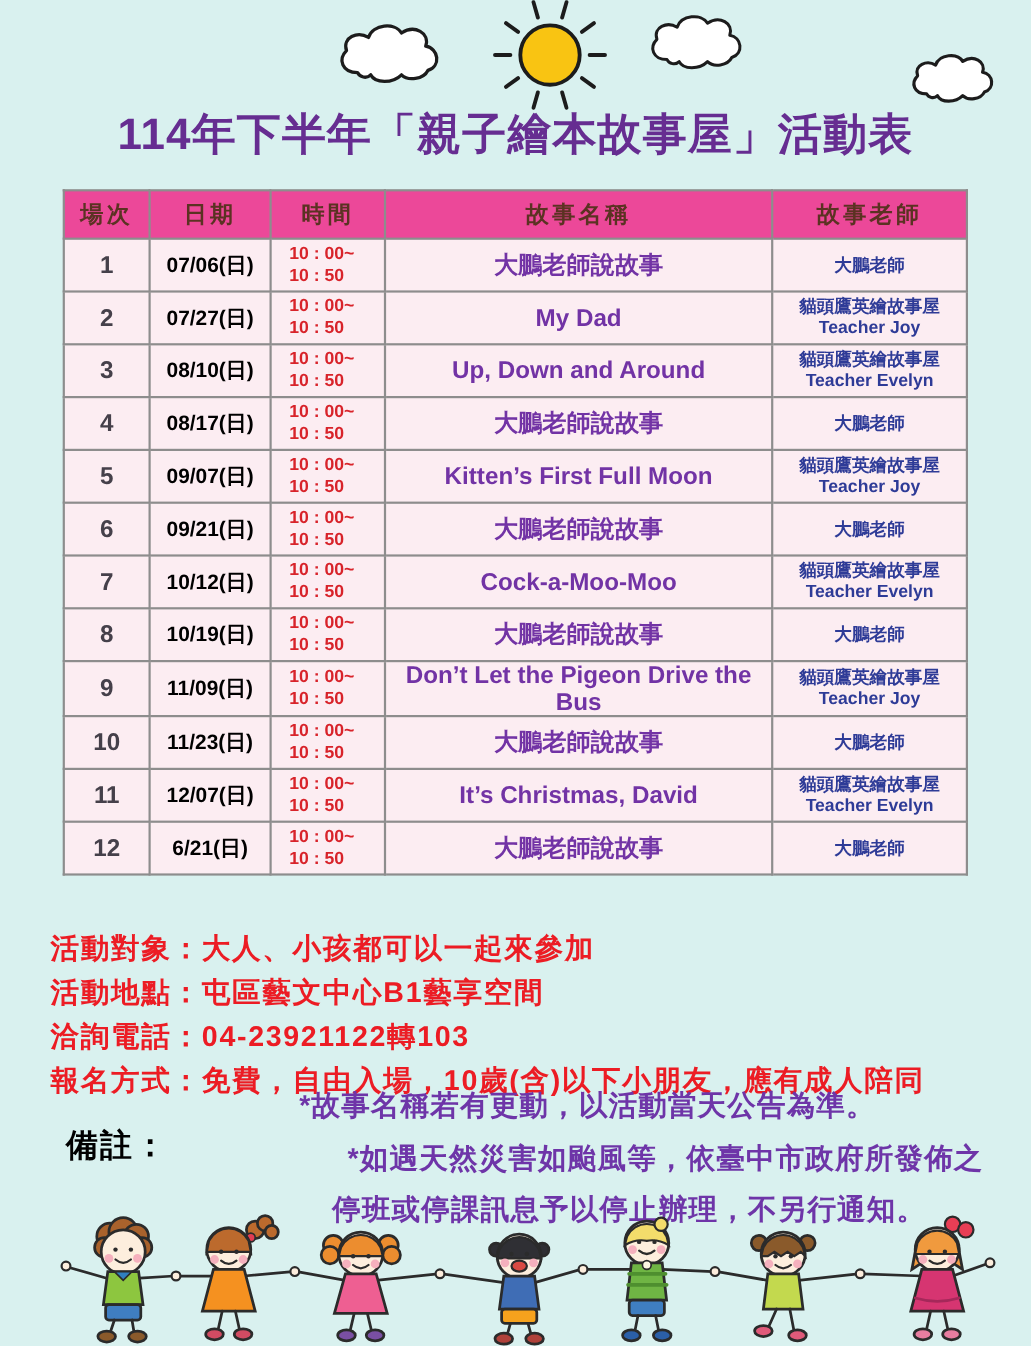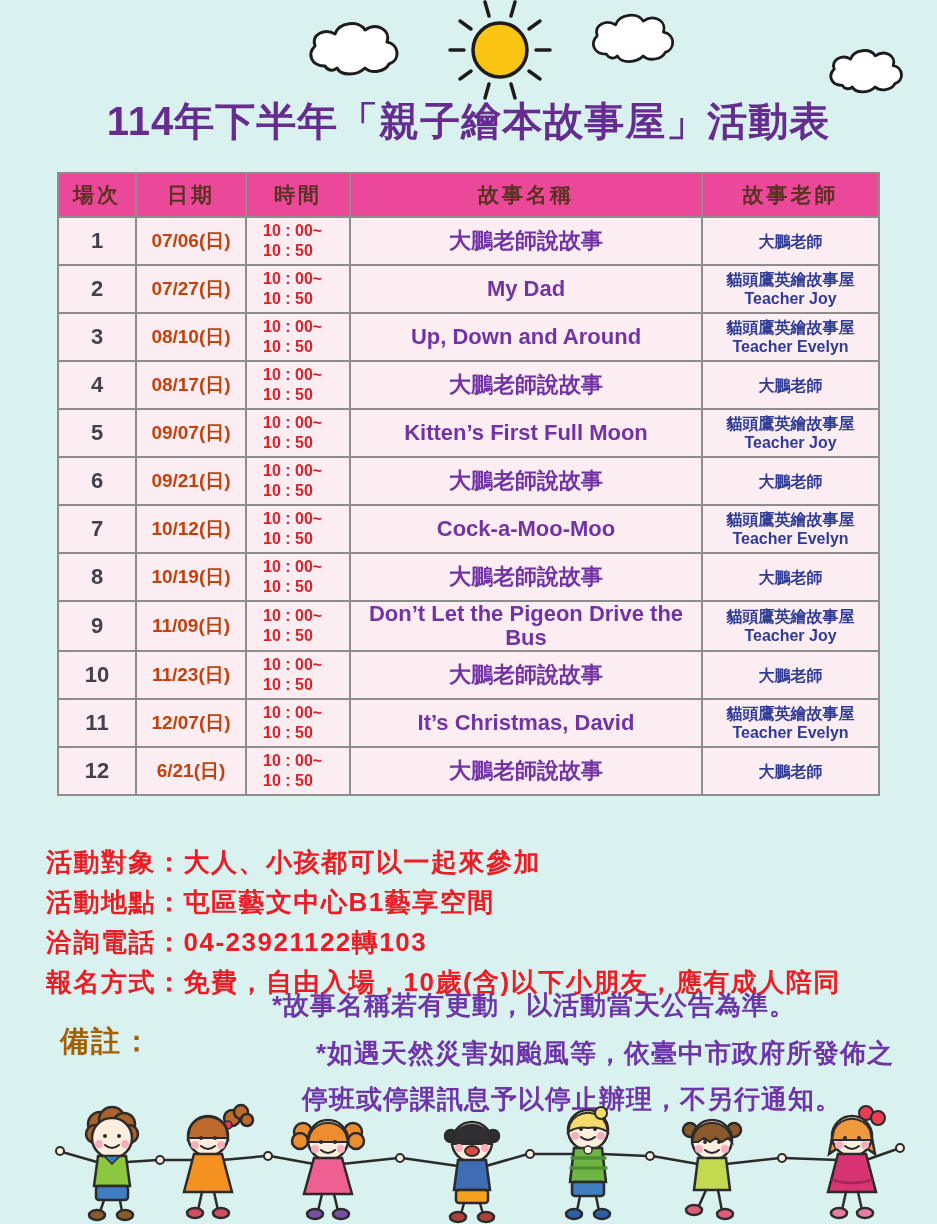--- a/index.html
+++ b/index.html
@@ -23,31 +23,31 @@
     border:2px solid #8d8d8d; text-align:center; vertical-align:middle;
     font-weight:bold; padding:0;
   }
   .schedule thead th {
     background:#ec4899; height:42px; color:#5b3222; font-size:21px; letter-spacing:3px;
   }
   .schedule tbody td { background:#fcedf2; height:46px; }
   col.c1 { width:78px; } col.c2 { width:110px; } col.c3 { width:104px; }
   col.c4 { width:352px; } col.c5 { width:177px; }
   td.session { color:#45404a; font-size:22px; }
-  td.date    { color:#c2410c; font-size:19px; }
+  td.date    { color:#000000; font-size:19px; }
   td.time    { color:#d8232a; font-size:16px; text-align:left; padding-left:16px; line-height:20px;margin-top:31px; }
   td.story   { color:#7233a5; font-size:22px; line-height:24px; }
   td.teacher { color:#2e3b97; font-size:16px; line-height:19px; }
   td.teacher .tline:empty { display:none; }
   .info {
     position:absolute; left:46px; top:842px; color:#ec1c24;
     font-size:26px; line-height:40px; letter-spacing:1.5px; white-space:nowrap;
   }
   .notes-label {
-    position:absolute; left:60px; top:1022px; color:#a16207;
+    position:absolute; left:60px; top:1022px; color:#000000;
     font-size:29px; letter-spacing:2px;
   }
   .note-line { position:absolute; color:#6e35a8; font-size:26px; letter-spacing:1px; white-space:nowrap; }
   .note-1 { left:272px; top:988px; }
   .note-2 { left:268px; top:1036px;margin-left:48px; }
   .note-3 { left:302px; top:1082px; }
   .kids { position:absolute; left:0; top:1098px; }
 </style>
 </head>
 <body>

